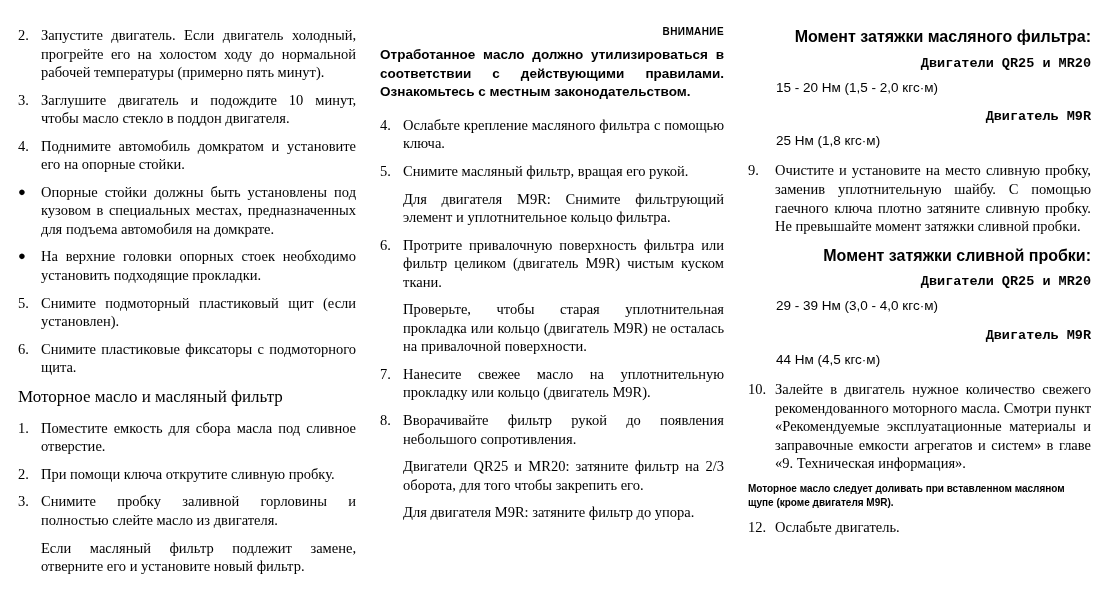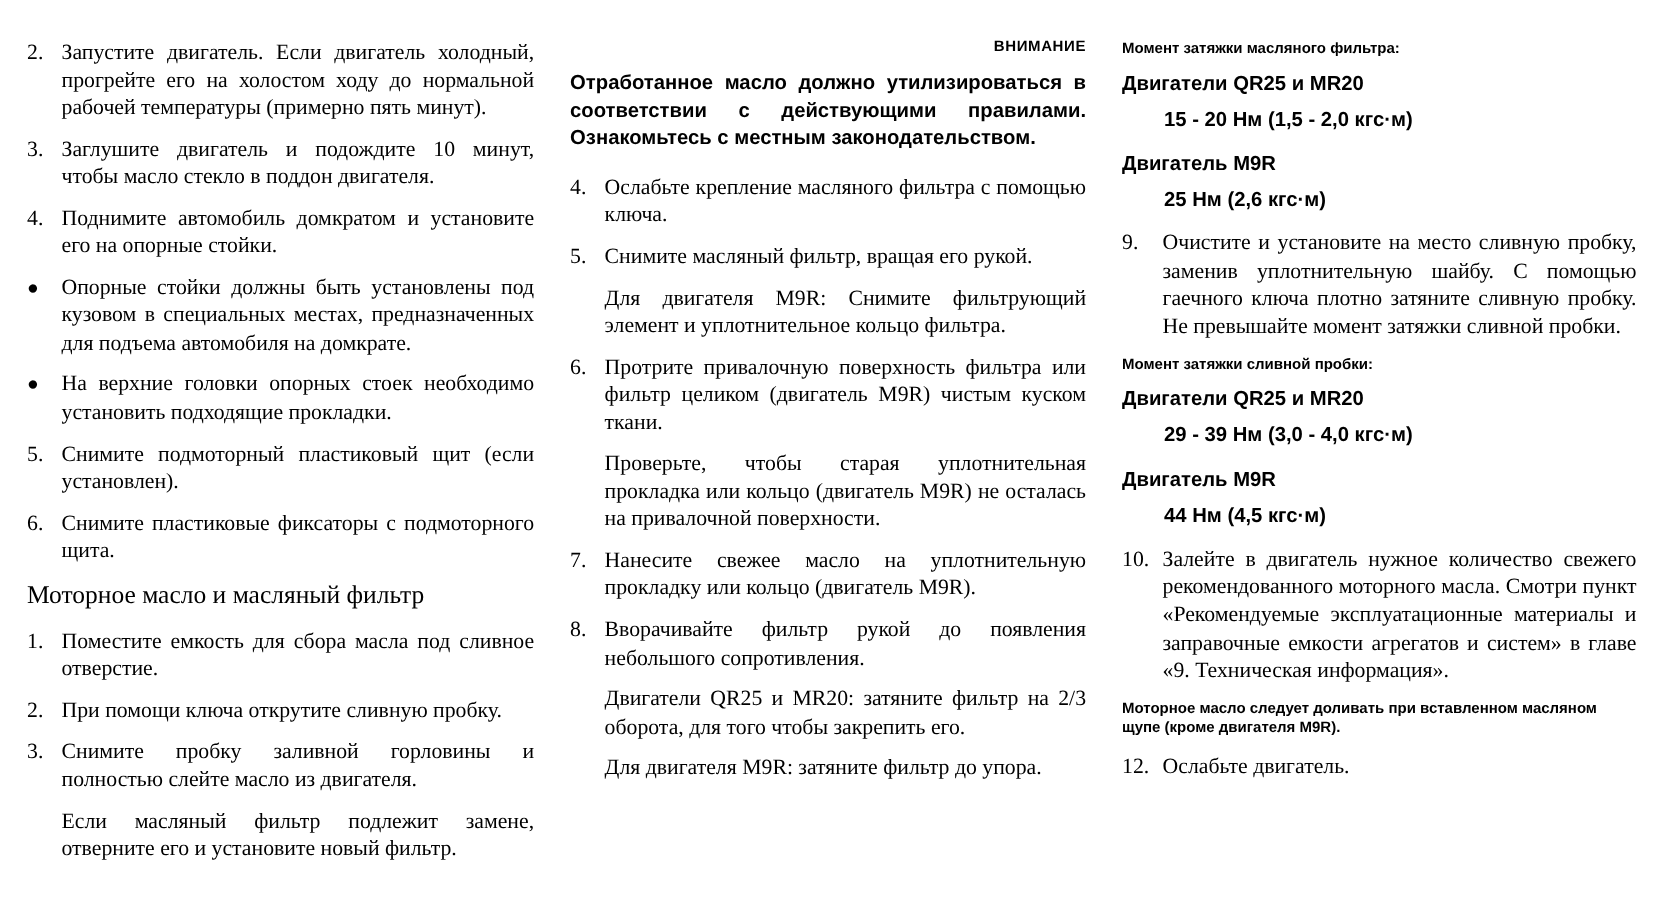--- a/index.html
+++ b/index.html
@@ -78,34 +78,36 @@
     font-family: "Liberation Sans", sans-serif;
     font-weight: bold;
     font-size: 13.5px;
     line-height: 1.38;
     text-align: justify;
     margin-bottom: 14px;
   }
   .spec-head {
     font-family: "Liberation Sans", sans-serif;
     font-weight: bold;
-    font-size: 10px;
+    font-size: 16px;
     line-height: 1.35;
     margin-bottom: 7px;
+    text-align: right;
   }
   .spec-sub {
-    font-family: Liberation Sans, sans-serif;
+    font-family: Liberation Mono, monospace;
     font-weight: bold;
     font-size: 13.5px;
     line-height: 1.35;
     margin-bottom: 6px;
+    text-align: right;
   }
   .spec-val {
     font-family: "Liberation Sans", sans-serif;
-    font-weight: bold;
+    font-weight: normal;
     font-size: 13.5px;
     line-height: 1.35;
     margin: 0 0 11px 28px;
   }
   .spec-block { margin-bottom: 4px; }
   .bold-note {
     font-family: "Liberation Sans", sans-serif;
     font-weight: bold;
     font-size: 10px;
     line-height: 1.38;
@@ -221,21 +223,21 @@
 
   </div>
 
   <div class="col col-3">
 
     <div class="spec-block">
       <div class="spec-head">Момент затяжки масляного фильтра:</div>
       <div class="spec-sub">Двигатели QR25 и MR20</div>
       <div class="spec-val">15 - 20 Нм (1,5 - 2,0 кгс·м)</div>
       <div class="spec-sub">Двигатель M9R</div>
-      <div class="spec-val">25 Нм (2,6 кгс·м)</div>
+      <div class="spec-val">25 Нм (1,8 кгс·м)</div>
     </div>
 
     <div class="item">
       <span class="num" style="width:27px">9.</span>
       <span class="body justify">Очистите и установите на место сливную пробку, заменив уплотнительную шайбу. С помощью гаечного ключа плотно затяните сливную пробку. Не превышайте момент затяжки сливной пробки.</span>
     </div>
 
     <div class="spec-block">
       <div class="spec-head">Момент затяжки сливной пробки:</div>
       <div class="spec-sub">Двигатели QR25 и MR20</div>

